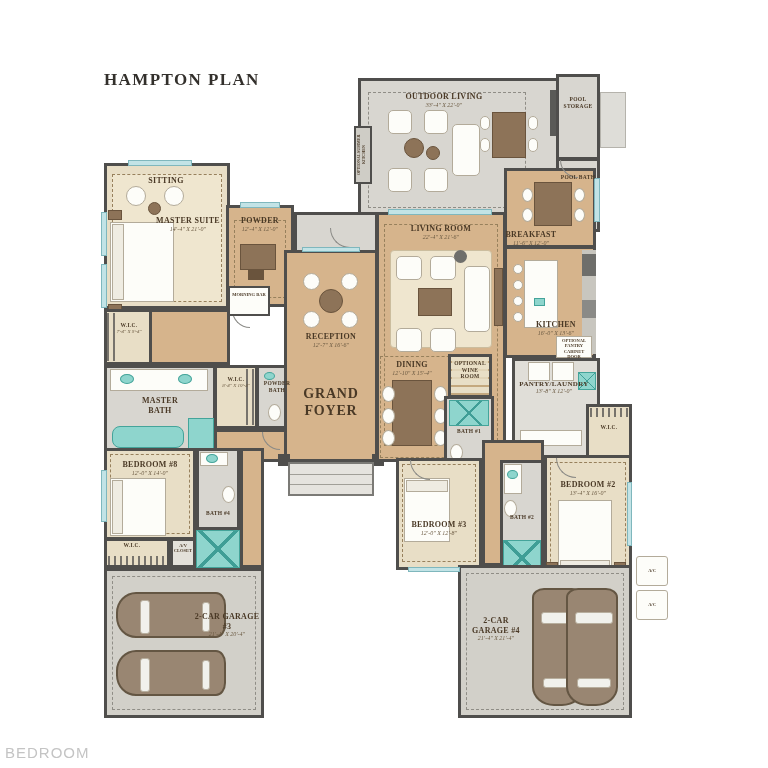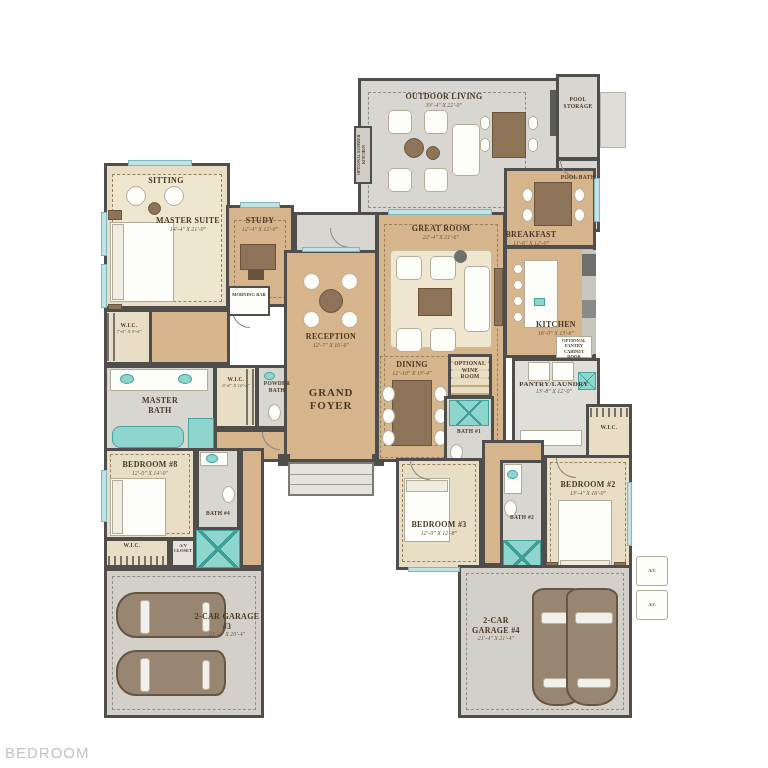--- a/index.html
+++ b/index.html
@@ -17,21 +17,21 @@
   .rug{background:#efe6cf;}
   .tile{background:#d8d6d0;}
   .tilel{background:#e0ded8;}
   .garage{background:#d2d0c9;}
   .dash{position:absolute;border:1px dashed #97805c;box-sizing:border-box;}
   .dashg{position:absolute;border:1px dashed #8f8d86;box-sizing:border-box;}
   .lbl{position:absolute;font-weight:700;color:#4a3926;font-size:8px;line-height:1.2;
        text-align:center;letter-spacing:.3px;z-index:6;}
   .lbl .dims{display:block;font-weight:400;font-style:italic;font-size:6px;
              color:#6b5a42;letter-spacing:0;}
-  .big{font-size:11px;letter-spacing:.8px;font-family:Liberation Serif, serif;}
+  .big{font-size:14px;letter-spacing:.8px;font-family:Liberation Serif, serif;}
   .med{font-size:7px;}
   .small{font-size:5.5px;}
   .tiny{font-size:4.5px;letter-spacing:0;}
   .vlbl{position:absolute;writing-mode:vertical-rl;transform:rotate(180deg);
         font-size:4px;font-weight:700;color:#4a3926;text-align:center;z-index:6;}
   .wh{position:absolute;background:#fdfdf9;border:1px solid #b3ab9a;box-sizing:border-box;}
   .br{position:absolute;background:#8d7358;border:1px solid #6a543d;box-sizing:border-box;}
   .dk{position:absolute;background:#6e6e6b;box-sizing:border-box;}
   .crc{border-radius:50%;}
   .rd{border-radius:5px;}
@@ -47,20 +47,21 @@
   .ws{position:absolute;background:#f1f1ec;border-radius:3px;border:1px solid #b7ae9d;box-sizing:border-box;}
   .door{position:absolute;border-left:1px solid #8a8a86;border-bottom:1px solid #8a8a86;
         border-radius:0 0 0 100%;box-sizing:border-box;}
   .sl{position:absolute;height:1px;background:#a19f98;}
   .pill{position:absolute;background:#4f4e4c;}
 </style>
 </head>
 <body>
 
 <div class="canvas">
+  <div class="title">HAMPTON PLAN</div>
 
   <div class="r tile" style="left:358px;top:78px;width:204px;height:140px"></div>
   <div class="dashg" style="left:368px;top:92px;width:158px;height:116px"></div>
   <div class="nr" style="left:550px;top:90px;width:12px;height:46px;background:#5a5a57"></div>
   <div class="nr" style="left:354px;top:126px;width:18px;height:58px;background:#cfcdc6;border:2px solid #4f4e4c;box-sizing:border-box"></div>
   <div class="vlbl" style="left:356px;top:130px;height:50px;width:13px">OPTIONAL SUMMER KITCHEN</div>
   <div class="wh rd" style="left:388px;top:110px;width:24px;height:24px"></div>
   <div class="wh rd" style="left:424px;top:110px;width:24px;height:24px"></div>
   <div class="wh rd" style="left:388px;top:168px;width:24px;height:24px"></div>
   <div class="wh rd" style="left:424px;top:168px;width:24px;height:24px"></div>
@@ -102,21 +103,21 @@
   </div>
   <div class="win" style="left:128px;top:160px;width:64px;height:6px"></div>
   <div class="win" style="left:101px;top:212px;width:6px;height:44px"></div>
   <div class="win" style="left:101px;top:264px;width:6px;height:44px"></div>
 
   <div class="r wood" style="left:226px;top:205px;width:68px;height:102px"></div>
   <div class="dash" style="left:234px;top:220px;width:52px;height:78px"></div>
   <div class="br" style="left:240px;top:244px;width:36px;height:26px"></div>
   <div class="br" style="left:248px;top:270px;width:16px;height:10px;background:#6a543d"></div>
   <div class="lbl" style="left:230px;top:216px;width:60px">
-    <span>STUDY</span><span class="dims">12'-4" X 12'-0"</span>
+    <span>POWDER</span><span class="dims">12'-4" X 12'-0"</span>
   </div>
   <div class="win" style="left:240px;top:202px;width:40px;height:6px"></div>
 
   <div class="wh" style="left:228px;top:286px;width:42px;height:30px;border:2px solid #4f4e4c;z-index:4"></div>
   <div class="lbl tiny" style="left:230px;top:292px;width:38px">MORNING BAR</div>
 
   <div class="r carpet" style="left:104px;top:309px;width:48px;height:56px"></div>
   <div class="hatch" style="left:107px;top:313px;width:10px;height:48px"></div>
   <div class="lbl small" style="left:108px;top:322px;width:42px">
     <span>W.I.C.</span><span class="dims" style="font-size:5px">7'-4" X 9'-4"</span>
@@ -165,21 +166,21 @@
   <div class="nr rug" style="left:390px;top:250px;width:102px;height:98px;border:1px solid #cbbd9e;border-radius:4px"></div>
   <div class="wh rd" style="left:396px;top:256px;width:26px;height:24px"></div>
   <div class="wh rd" style="left:430px;top:256px;width:26px;height:24px"></div>
   <div class="wh rd" style="left:396px;top:328px;width:26px;height:24px"></div>
   <div class="wh rd" style="left:430px;top:328px;width:26px;height:24px"></div>
   <div class="br" style="left:418px;top:288px;width:34px;height:28px"></div>
   <div class="wh rd" style="left:464px;top:266px;width:26px;height:66px"></div>
   <div class="br" style="left:494px;top:268px;width:9px;height:58px"></div>
   <div class="dk crc" style="left:454px;top:250px;width:13px;height:13px"></div>
   <div class="lbl" style="left:406px;top:224px;width:70px">
-    <span>GREAT ROOM</span><span class="dims">22'-4" X 21'-6"</span>
+    <span>LIVING ROOM</span><span class="dims">22'-4" X 21'-6"</span>
   </div>
 
   <div class="dash" style="left:380px;top:356px;width:80px;height:102px"></div>
   <div class="lbl" style="left:386px;top:360px;width:52px">
     <span>DINING</span><span class="dims">12'-10" X 15'-4"</span>
   </div>
   <div class="br" style="left:392px;top:380px;width:40px;height:66px"></div>
   <div class="wh crc" style="left:382px;top:386px;width:13px;height:16px"></div>
   <div class="wh crc" style="left:382px;top:408px;width:13px;height:16px"></div>
   <div class="wh crc" style="left:382px;top:430px;width:13px;height:16px"></div>

